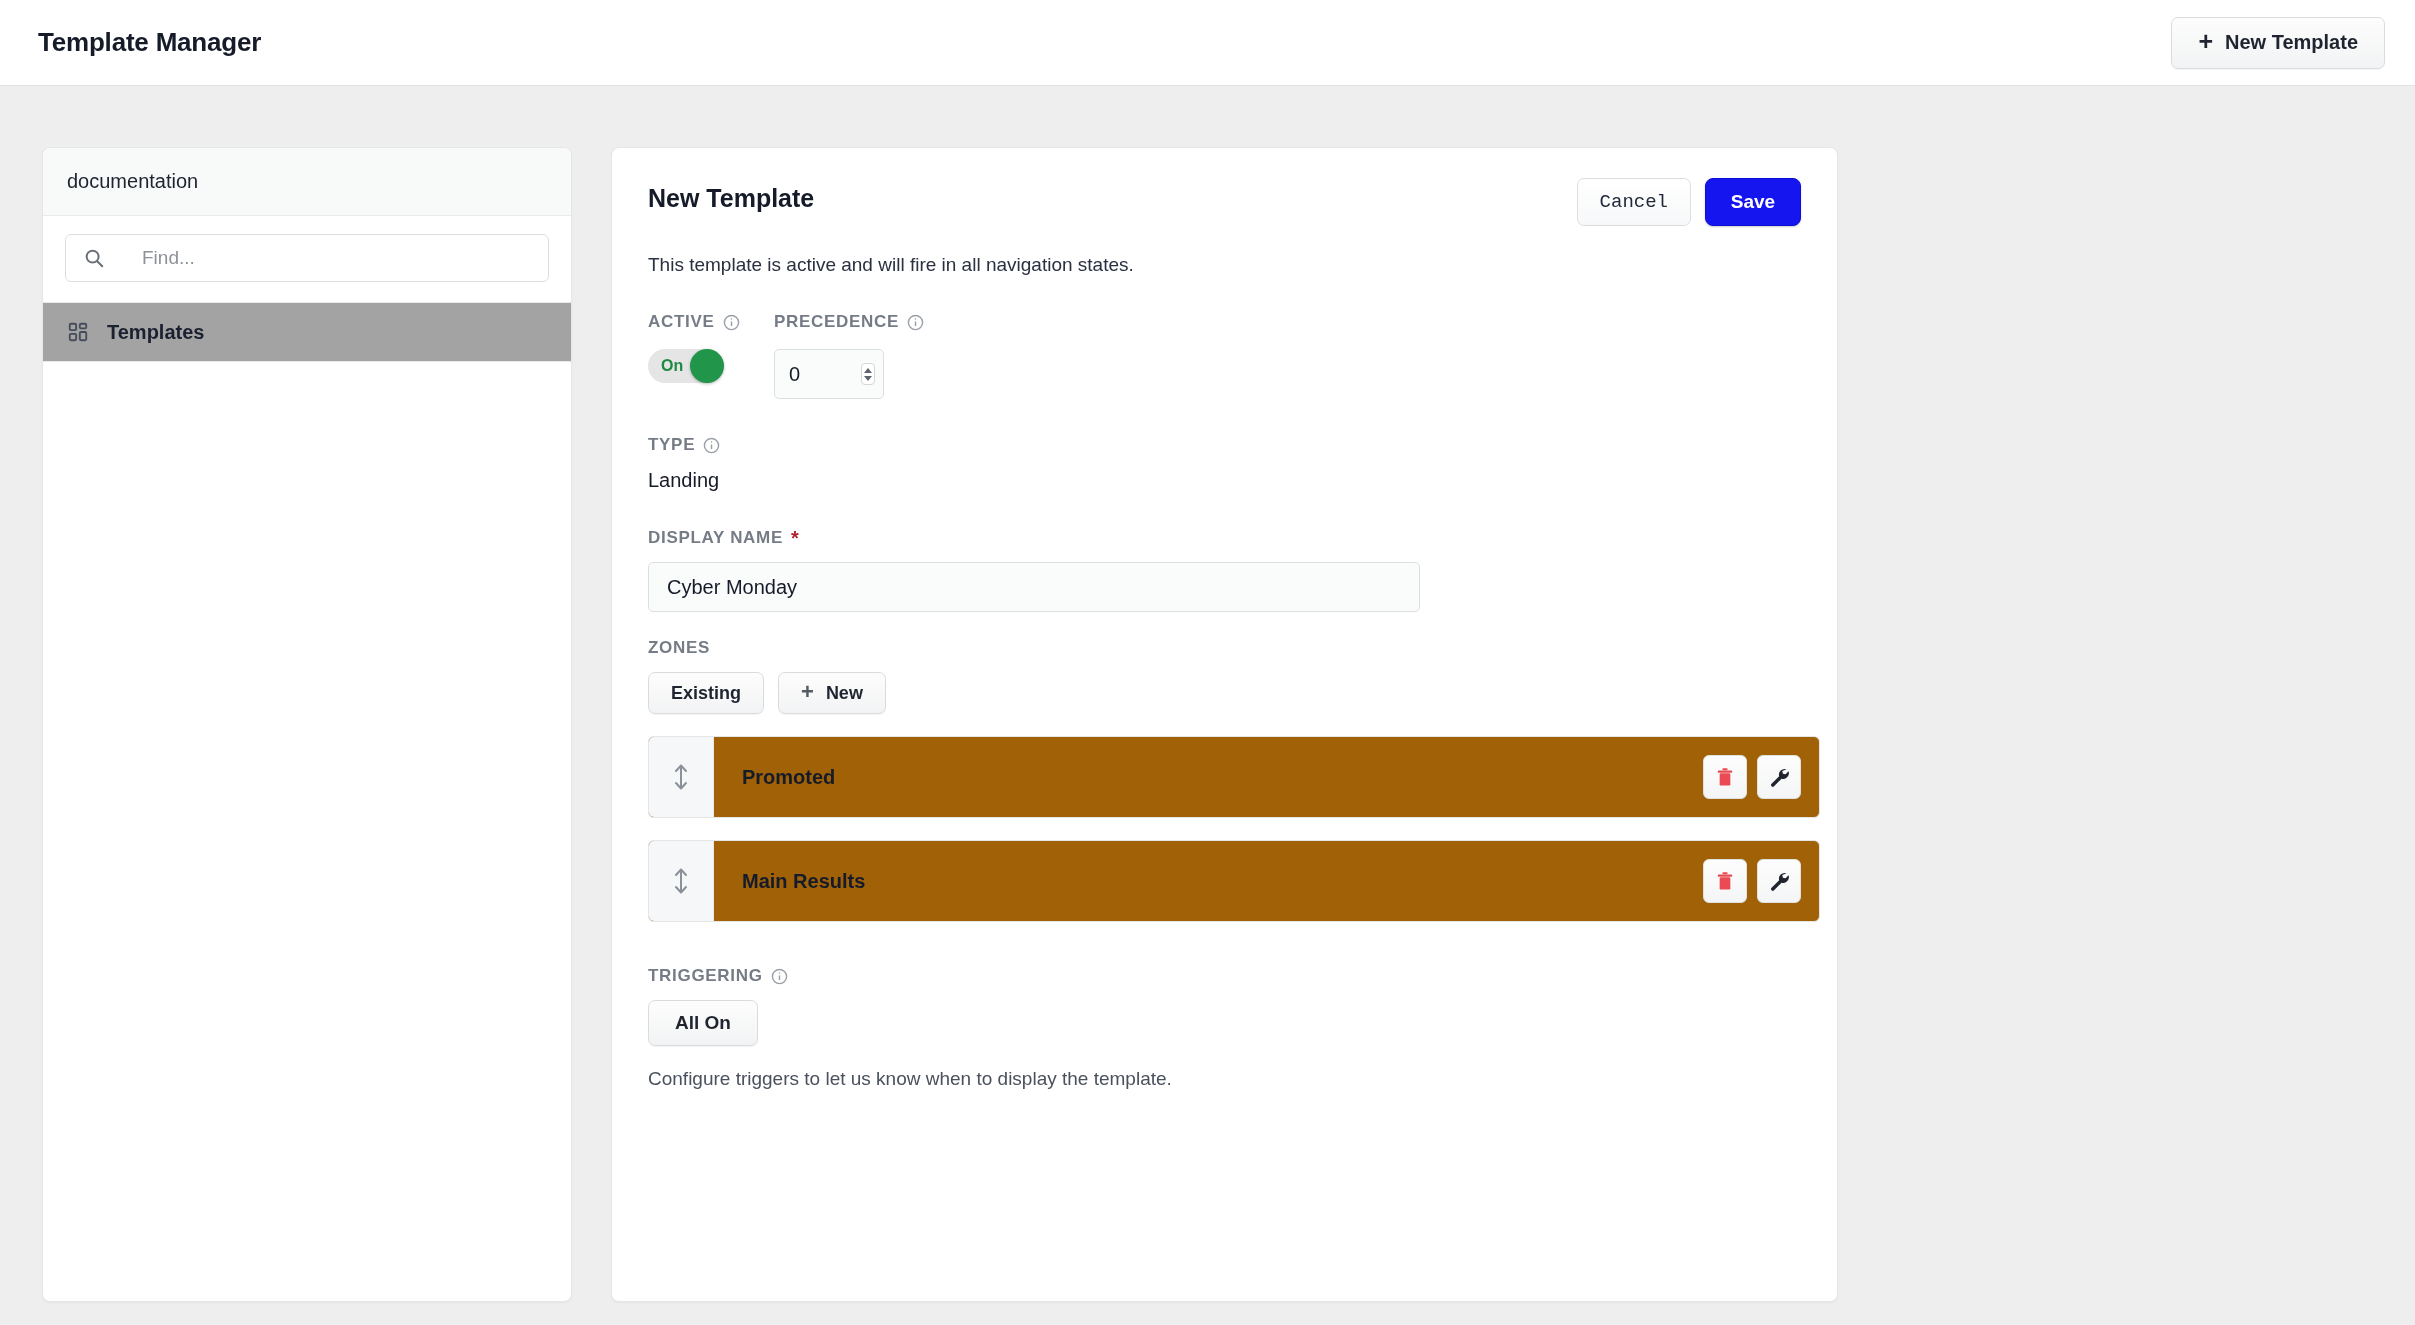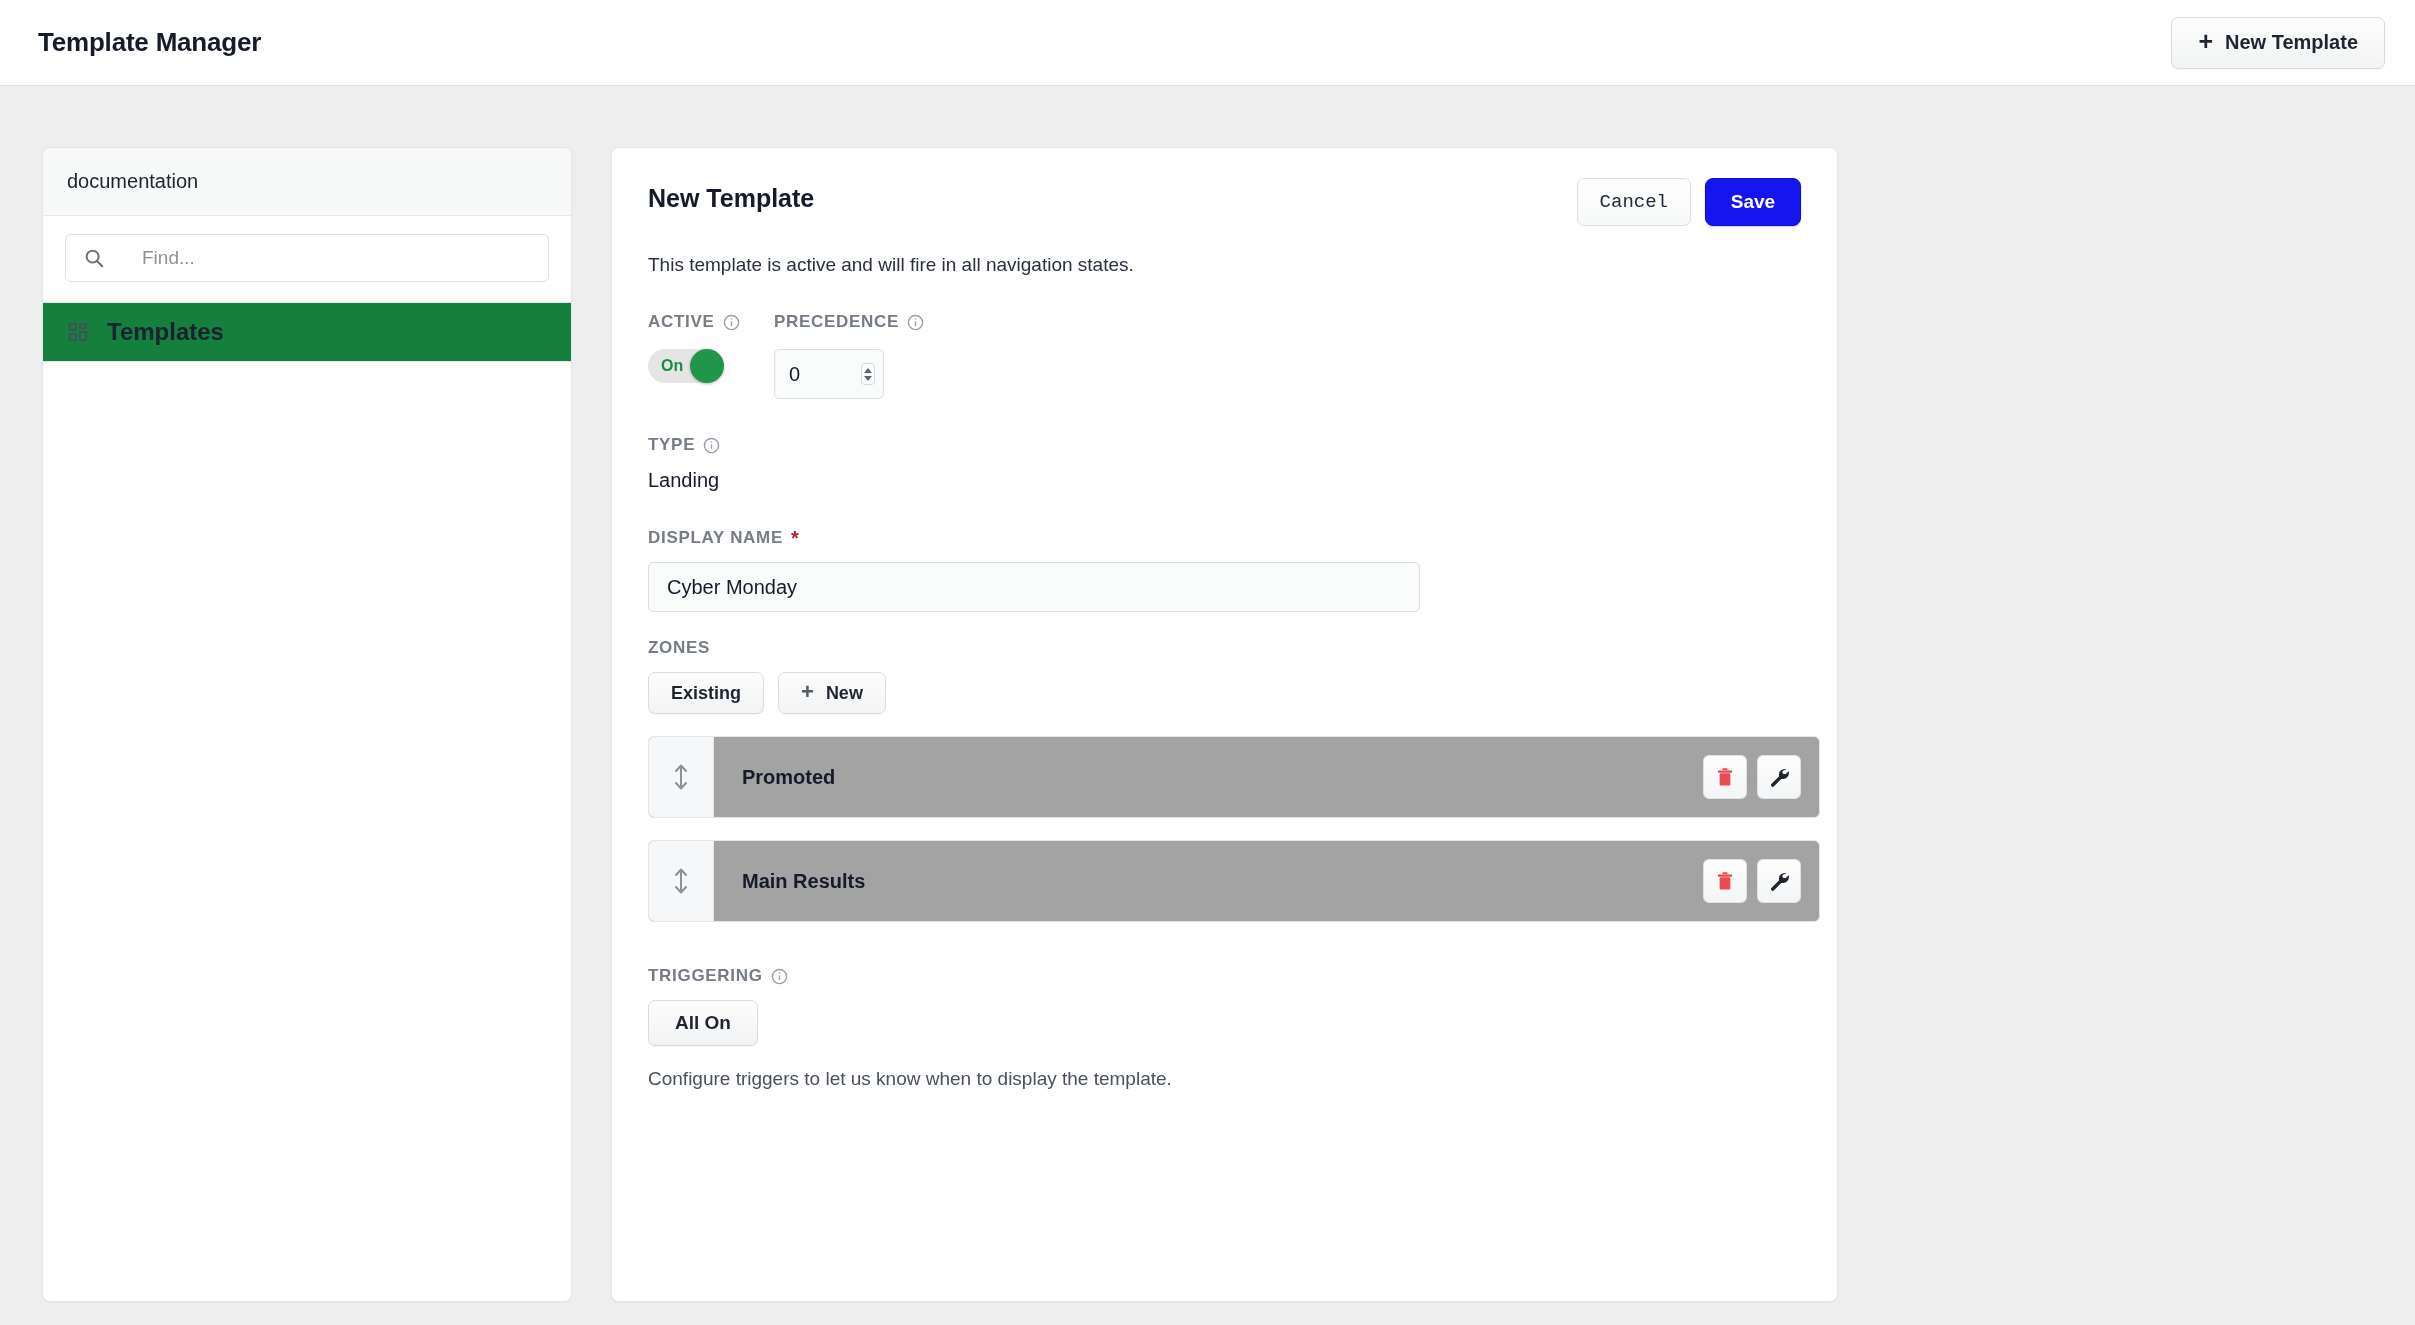--- a/index.html
+++ b/index.html
@@ -122,24 +122,24 @@
     height: 100%;
     margin-left: 18px;
   }
   .search-input::placeholder { color: #8d9299; }
   .sidebar-item {
     height: 60px;
     display: flex;
     align-items: center;
     gap: 18px;
     padding: 0 24px;
-    background: #15803d;
+    background: #a3a3a3;
     border-top: 1px solid #e8eaea;
     border-bottom: 1px solid #e8eaea;
-    font-size: 24px;
+    font-size: 20px;
     font-weight: bold;
     color: #1b2130;
     cursor: pointer;
   }
   .grid-icon { width: 22px; height: 22px; color: #454c5a; display: block; }
 
   
   .main-panel {
     position: absolute;
     left: 611px; top: 61px;
@@ -313,21 +313,21 @@
     font-weight: bold;
   }
   .zone-btn .plus-glyph { font-size: 22px; color: #555b65; }
 
   .zone-list { margin-top: 22px; }
   .zone-row {
     width: 1172px;
     height: 82px;
     border: 1px solid #e4e6e8;
     border-radius: 6px;
-    background: #a3a3a3;
+    background: #a16207;
     display: flex;
     align-items: stretch;
     margin-bottom: 22px;
     overflow: hidden;
   }
   .zone-drag {
     width: 65px;
     background: #f6f7f8;
     border-right: 1px solid #e7e9eb;
     display: flex;

